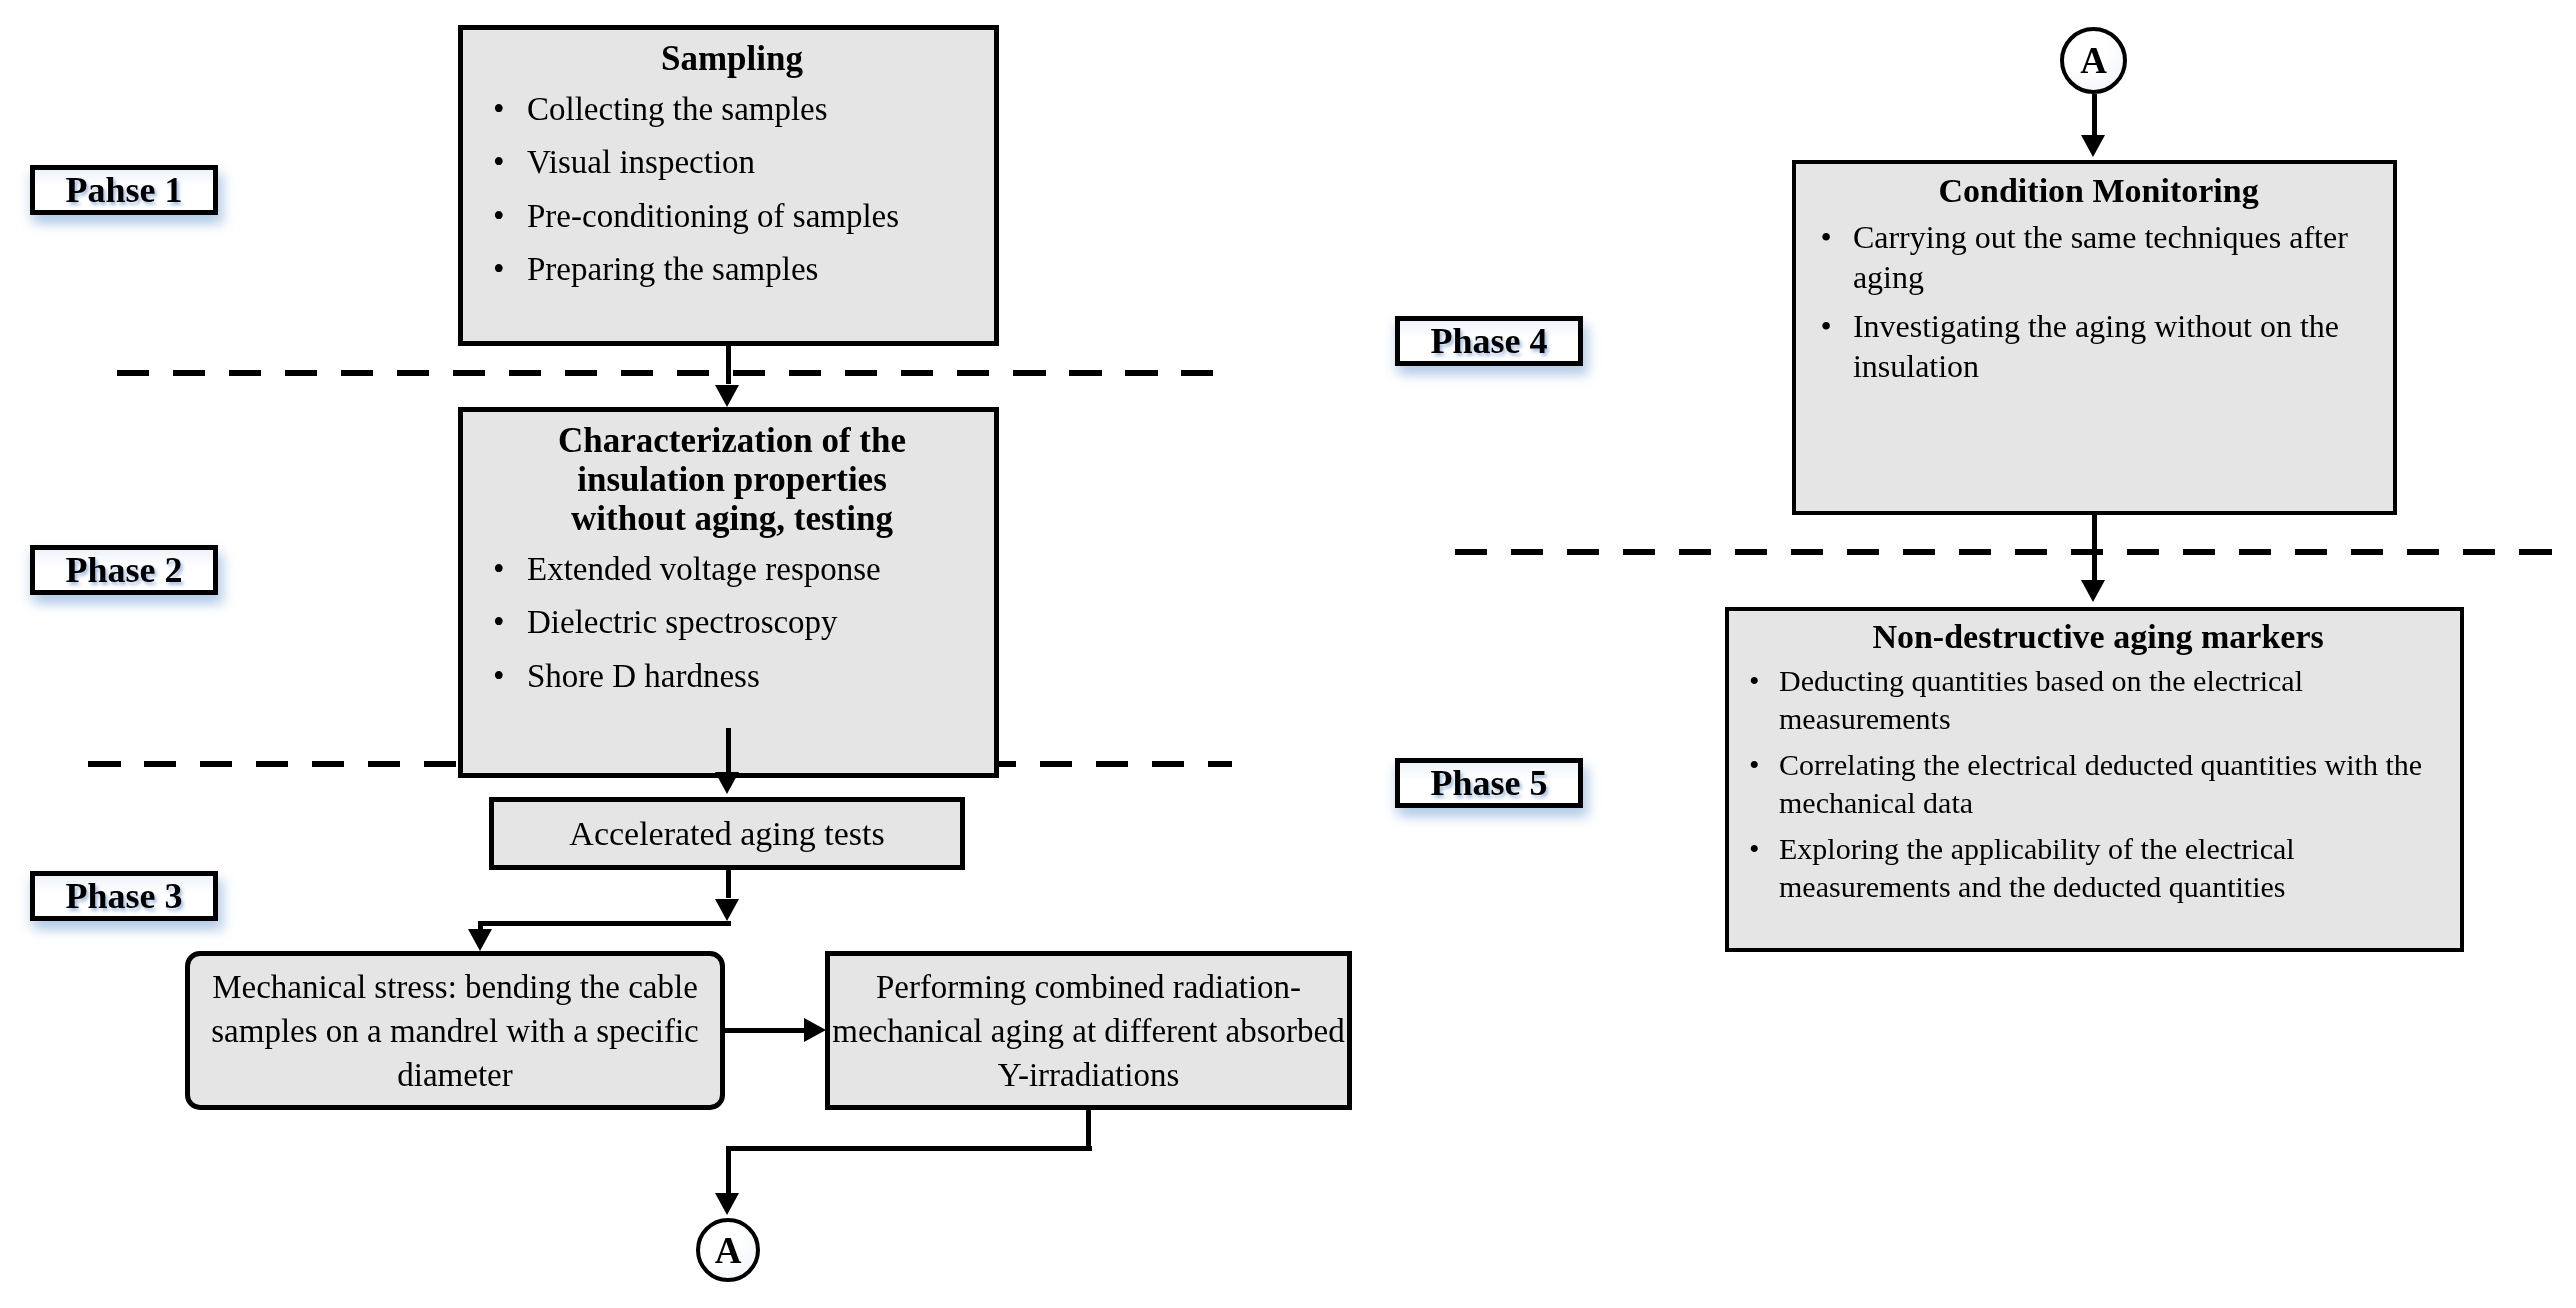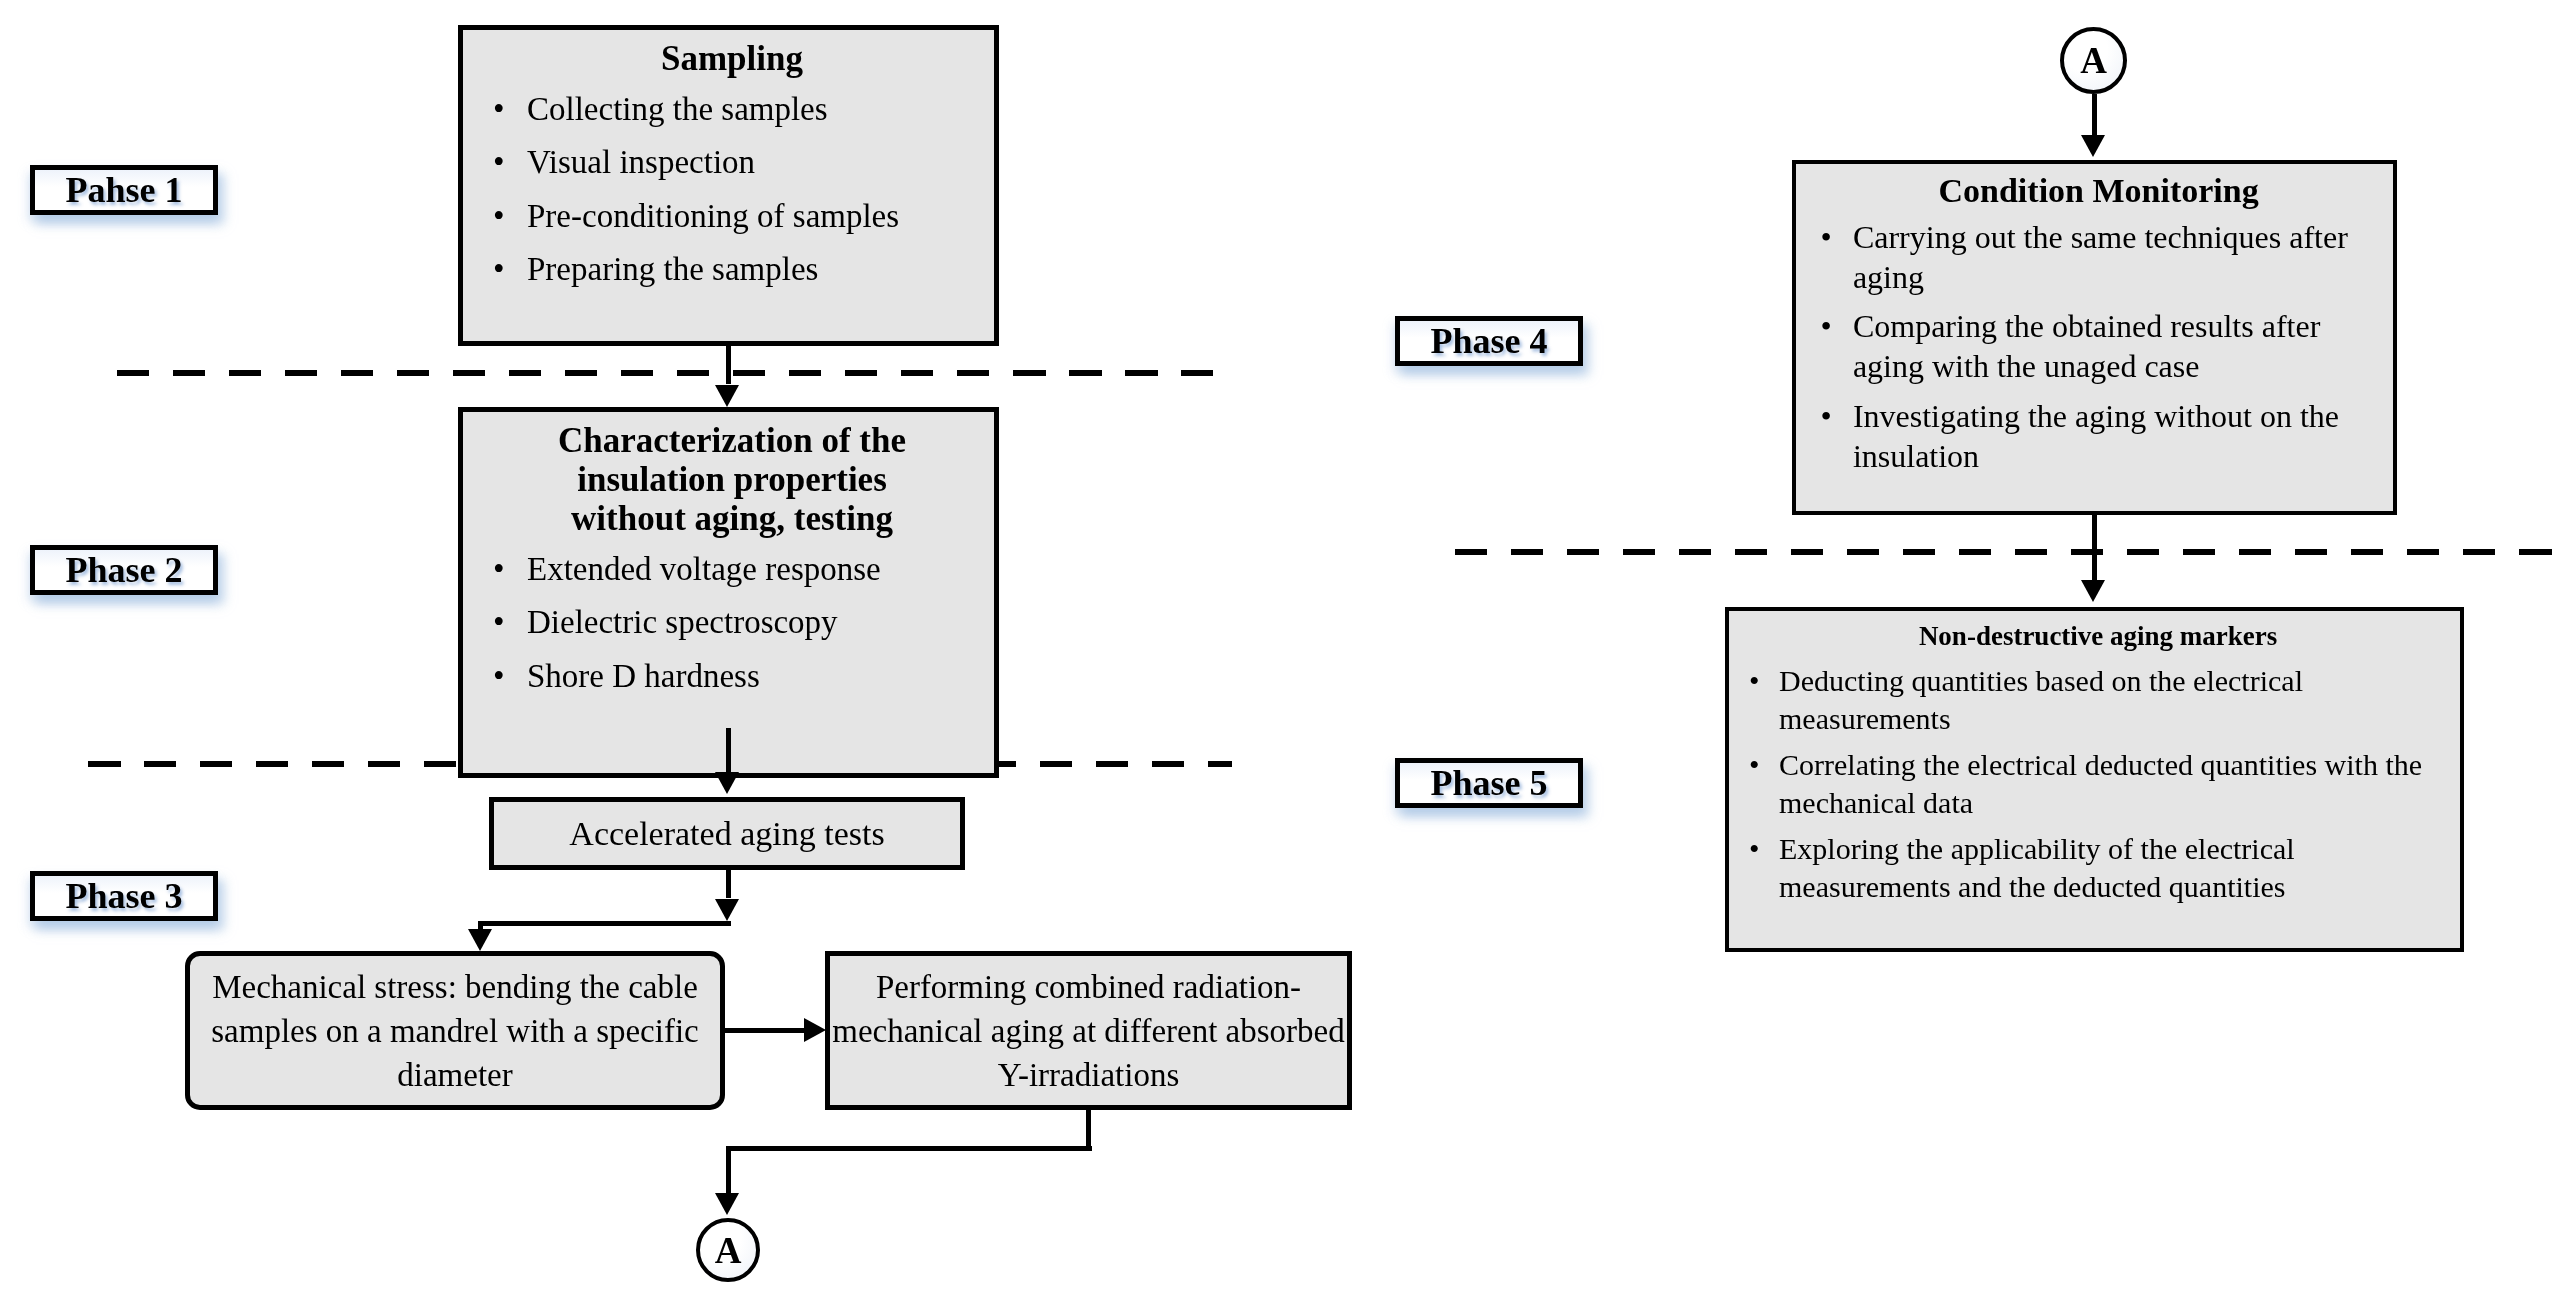--- a/index.html
+++ b/index.html
@@ -17,21 +17,21 @@
   
   .leftbox { padding:9.3px 23px 0 30px; font-size:33px; line-height:42px; }
   .leftbox .box-title { margin-bottom:9.3px; }
   .leftbox .blist li { padding-left:34px; margin-bottom:11.6px; }
   
   .condbox { padding:7px 16.2px 0 24.4px; font-size:32px; line-height:40px; }
   .condbox .box-title { font-size:34px; margin-bottom:7px; }
   .condbox .blist li { padding-left:32.5px; margin-bottom:9.3px; }
   
   .markbox { padding:5.8px 12.8px 0 20px; font-size:30px; line-height:38px; }
-  .markbox .box-title { font-size:27px; margin-bottom:5.8px; }
+  .markbox .box-title { font-size:34px; margin-bottom:5.8px; }
   .markbox .blist li { padding-left:30px; margin-bottom:8.1px; }
   
   .centerbox { display:flex; align-items:center; justify-content:center;
     text-align:center; font-size:33px; line-height:44px; padding:0 0; }
   
   .phase-label {
     position:absolute; box-sizing:border-box; border:5.8px solid #000;
     background:linear-gradient(180deg,#eef3fb 0%,#ffffff 42%);
     display:flex; align-items:center; justify-content:center;
     font-size:36px; font-weight:bold;
@@ -129,21 +129,20 @@
     <span>A</span>
   </div>
 
   <div class="vline" style="left:2092px; top:94px; width:5.2px; height:41px;"></div>
   <div class="arrow-down" style="left:2081px; top:135px;"></div>
 
   <div class="fbox thin condbox" style="left:1792px; top:160px; width:605px; height:355px;">
     <div class="box-title">Condition Monitoring</div>
     <ul class="blist">
       <li>Carrying out the same techniques after aging</li>
-      <li>Comparing the obtained results after aging with the unaged case</li>
       <li>Investigating the aging without on the insulation</li>
     </ul>
   </div>
 
   <div class="vline" style="left:2092px; top:515px; width:5.2px; height:65px;"></div>
   <div class="arrow-down" style="left:2081px; top:580px;"></div>
 
   <div class="fbox thin markbox" style="left:1725px; top:607px; width:739px; height:345px;">
     <div class="box-title">Non-destructive aging markers</div>
     <ul class="blist">

